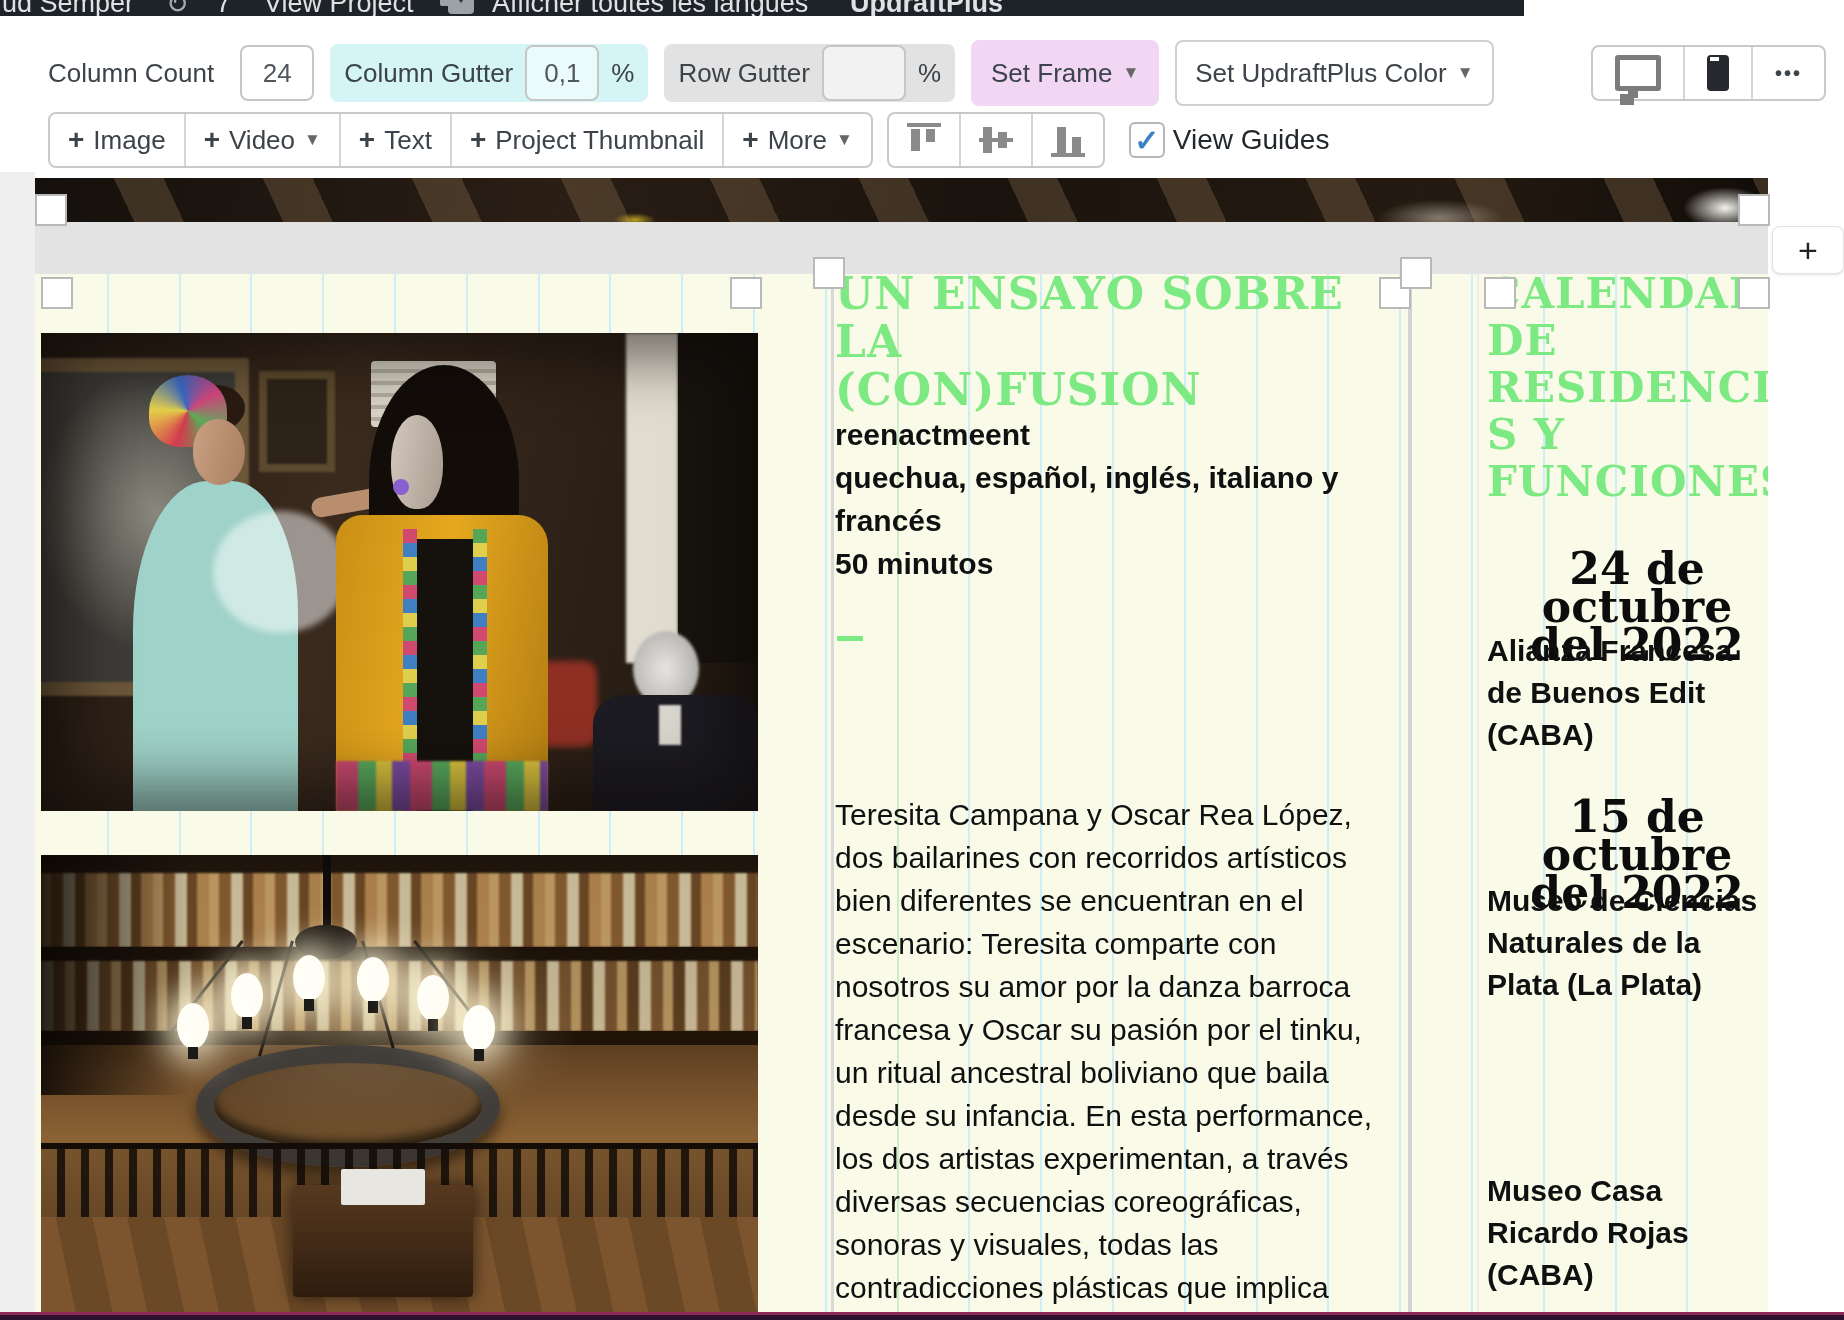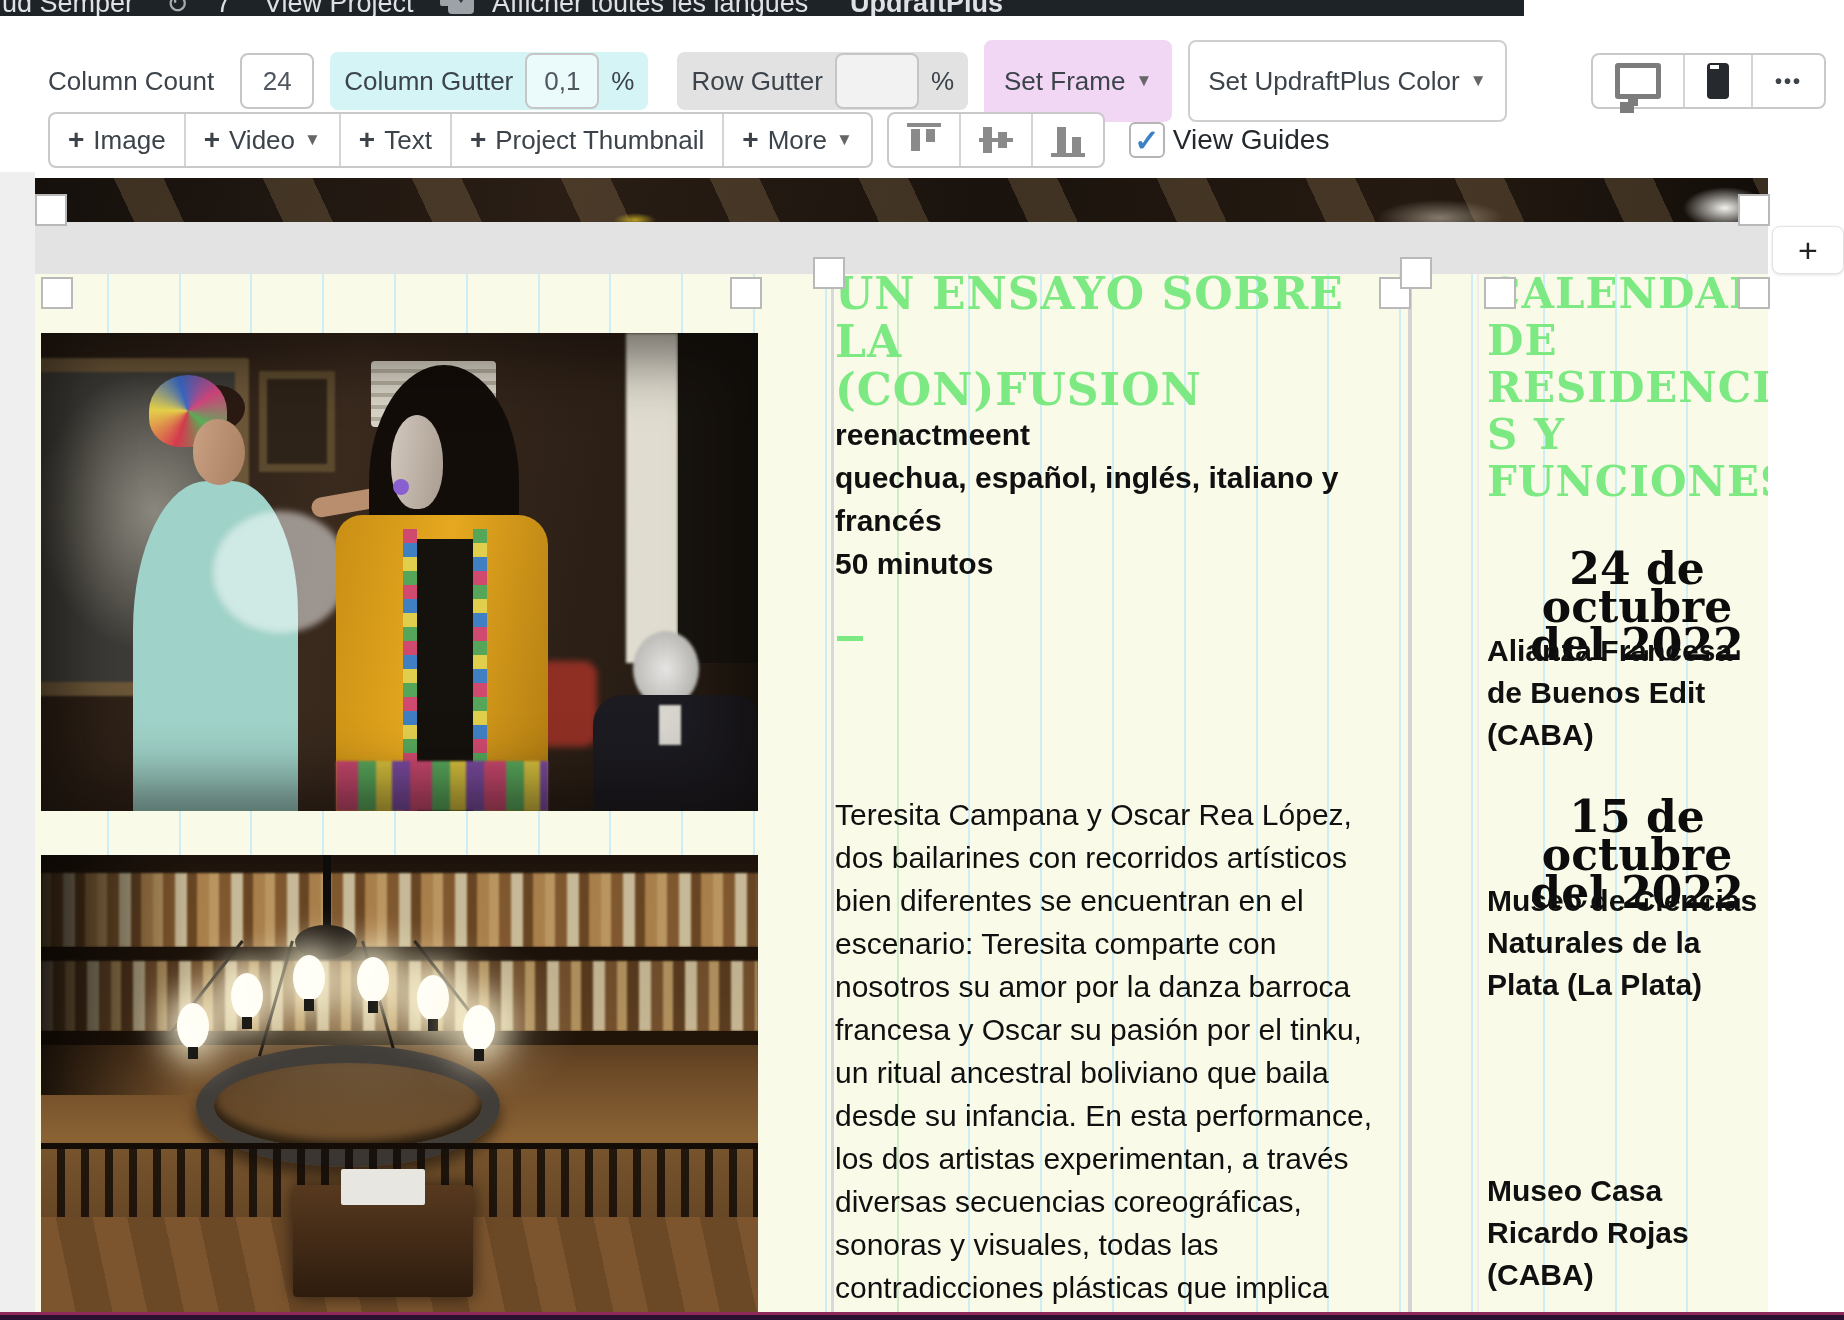--- a/index.html
+++ b/index.html
@@ -16,23 +16,23 @@
 
   
   #toolbar{position:absolute;left:0;top:16px;width:1844px;height:156px;background:#fff;z-index:50;}
   .row1{position:absolute;left:48px;top:24px;right:10px;display:flex;align-items:center;}
   .row2{position:absolute;left:48px;top:96px;right:10px;display:flex;align-items:center;}
   .tb-label{font-size:26px;color:#3c434a;white-space:nowrap;}
   .tb-input{height:50px;border:2px solid #c6c6c6;border-radius:8px;background:#fff;text-align:center;
             font-size:26px;color:#50575e;font-family:"Liberation Sans",sans-serif;}
   .pill{display:flex;align-items:center;height:58px;border-radius:8px;padding:0 14px;gap:12px;}
   .pill-cyan{background:#d5f4f6;margin-left:16px;}
-  .pill-gray{background:#e2e2e2;margin-left:29px;}
+  .pill-gray{background:#e2e2e2;margin-left:16px;}
   .btn{display:flex;align-items:center;height:54px;border-radius:8px;border:2px solid #cfcfcf;background:#fff;
-       padding:12px 18px;font-size:26px;color:#3c434a;white-space:nowrap;gap:10px;}
+       padding:4px 18px;font-size:26px;color:#3c434a;white-space:nowrap;gap:10px;}
   .btn-pink{background:#f2d7f5;border-color:#f2d7f5;margin-left:16px;}
   .btn-white{margin-left:16px;}
   .caret{font-size:17px;color:#666;}
   .seg{display:flex;border:2px solid #c9c9c9;border-radius:8px;background:#fff;height:52px;align-items:stretch;}
   .seg>.seg-btn{display:flex;align-items:center;padding:0 18px;font-size:26px;color:#3c434a;border-right:2px solid #d5d5d5;gap:9px;white-space:nowrap;}
   .seg>.seg-btn:last-child{border-right:none;}
   .plus-glyph{font-weight:bold;font-size:28px;color:#3c434a;}
   .seg-muted .seg-btn{color:#8a8a8a;}
   .devices{margin-left:auto;margin-right:8px;}
   .devices .seg-btn{padding:0 22px;}

